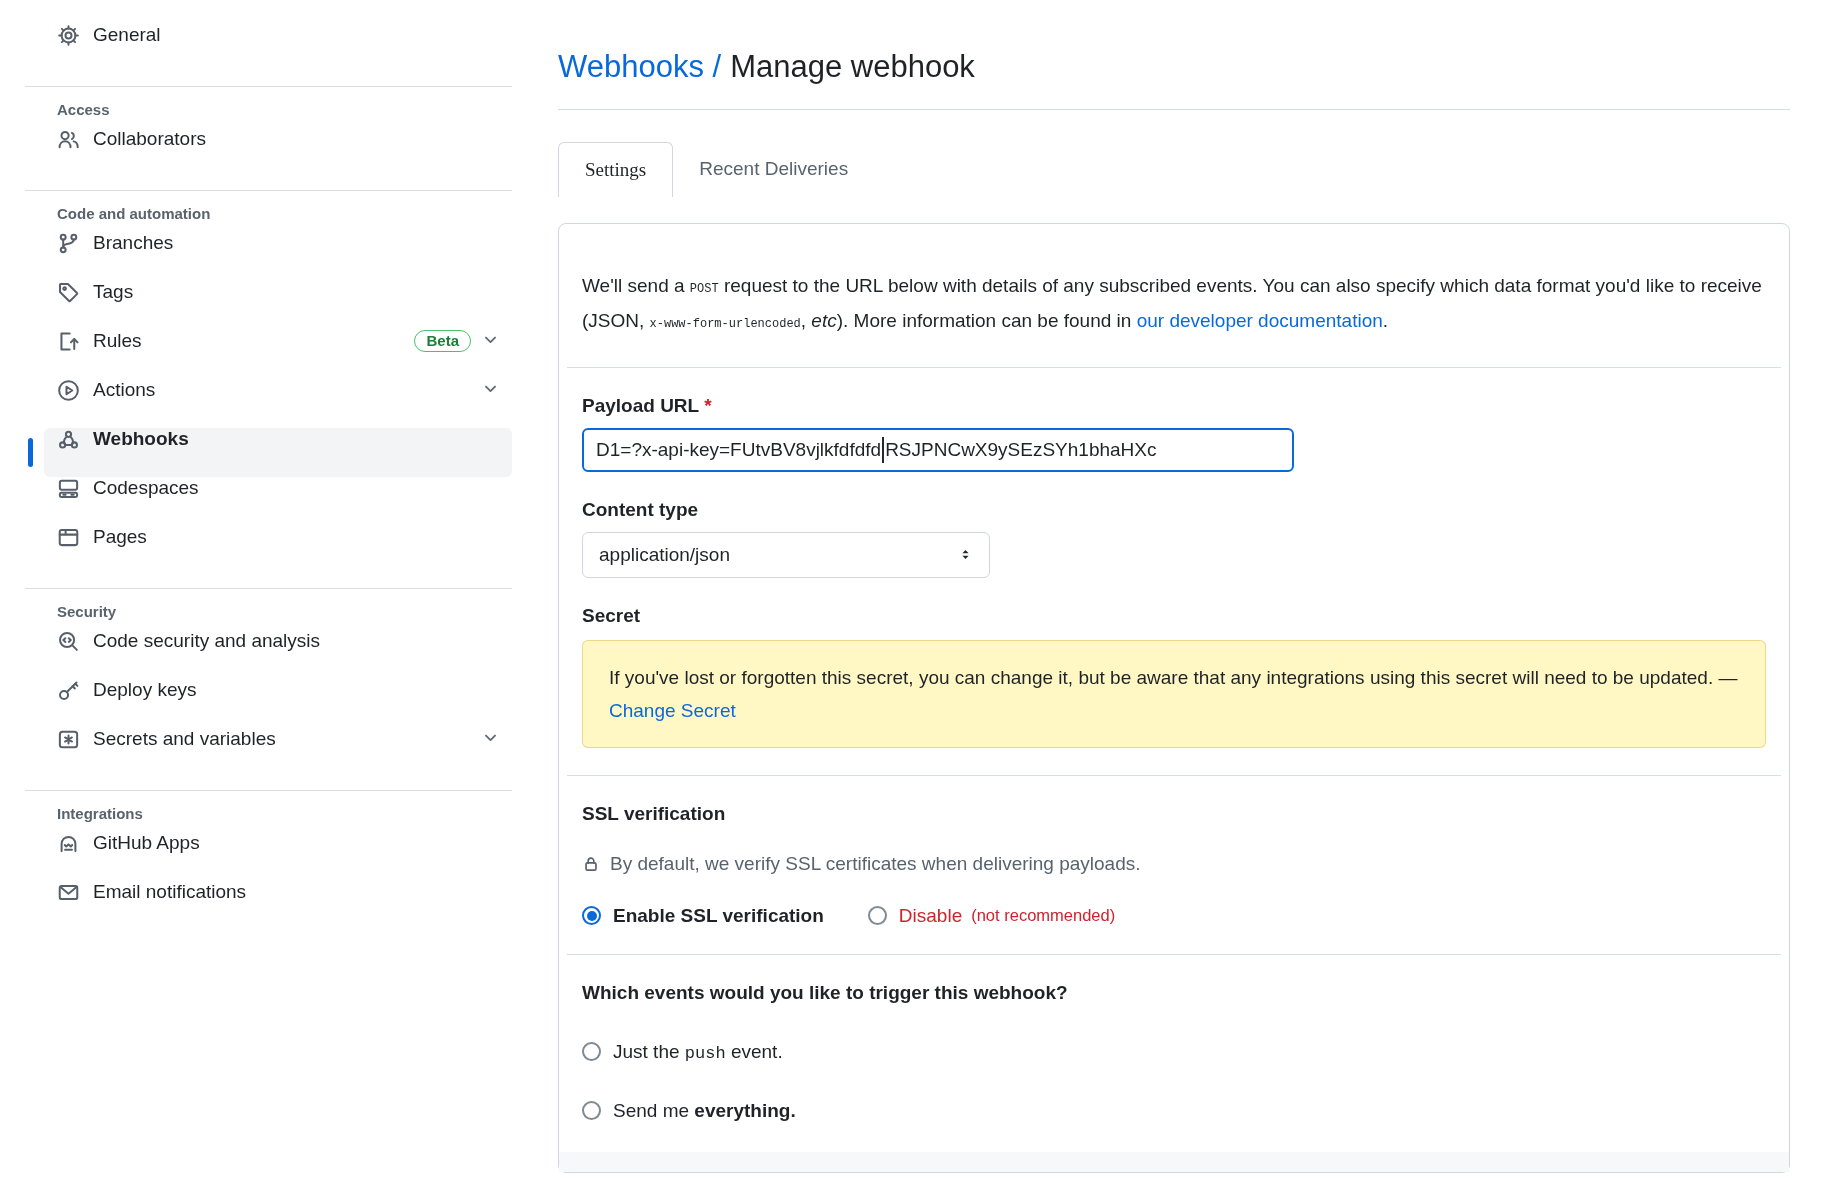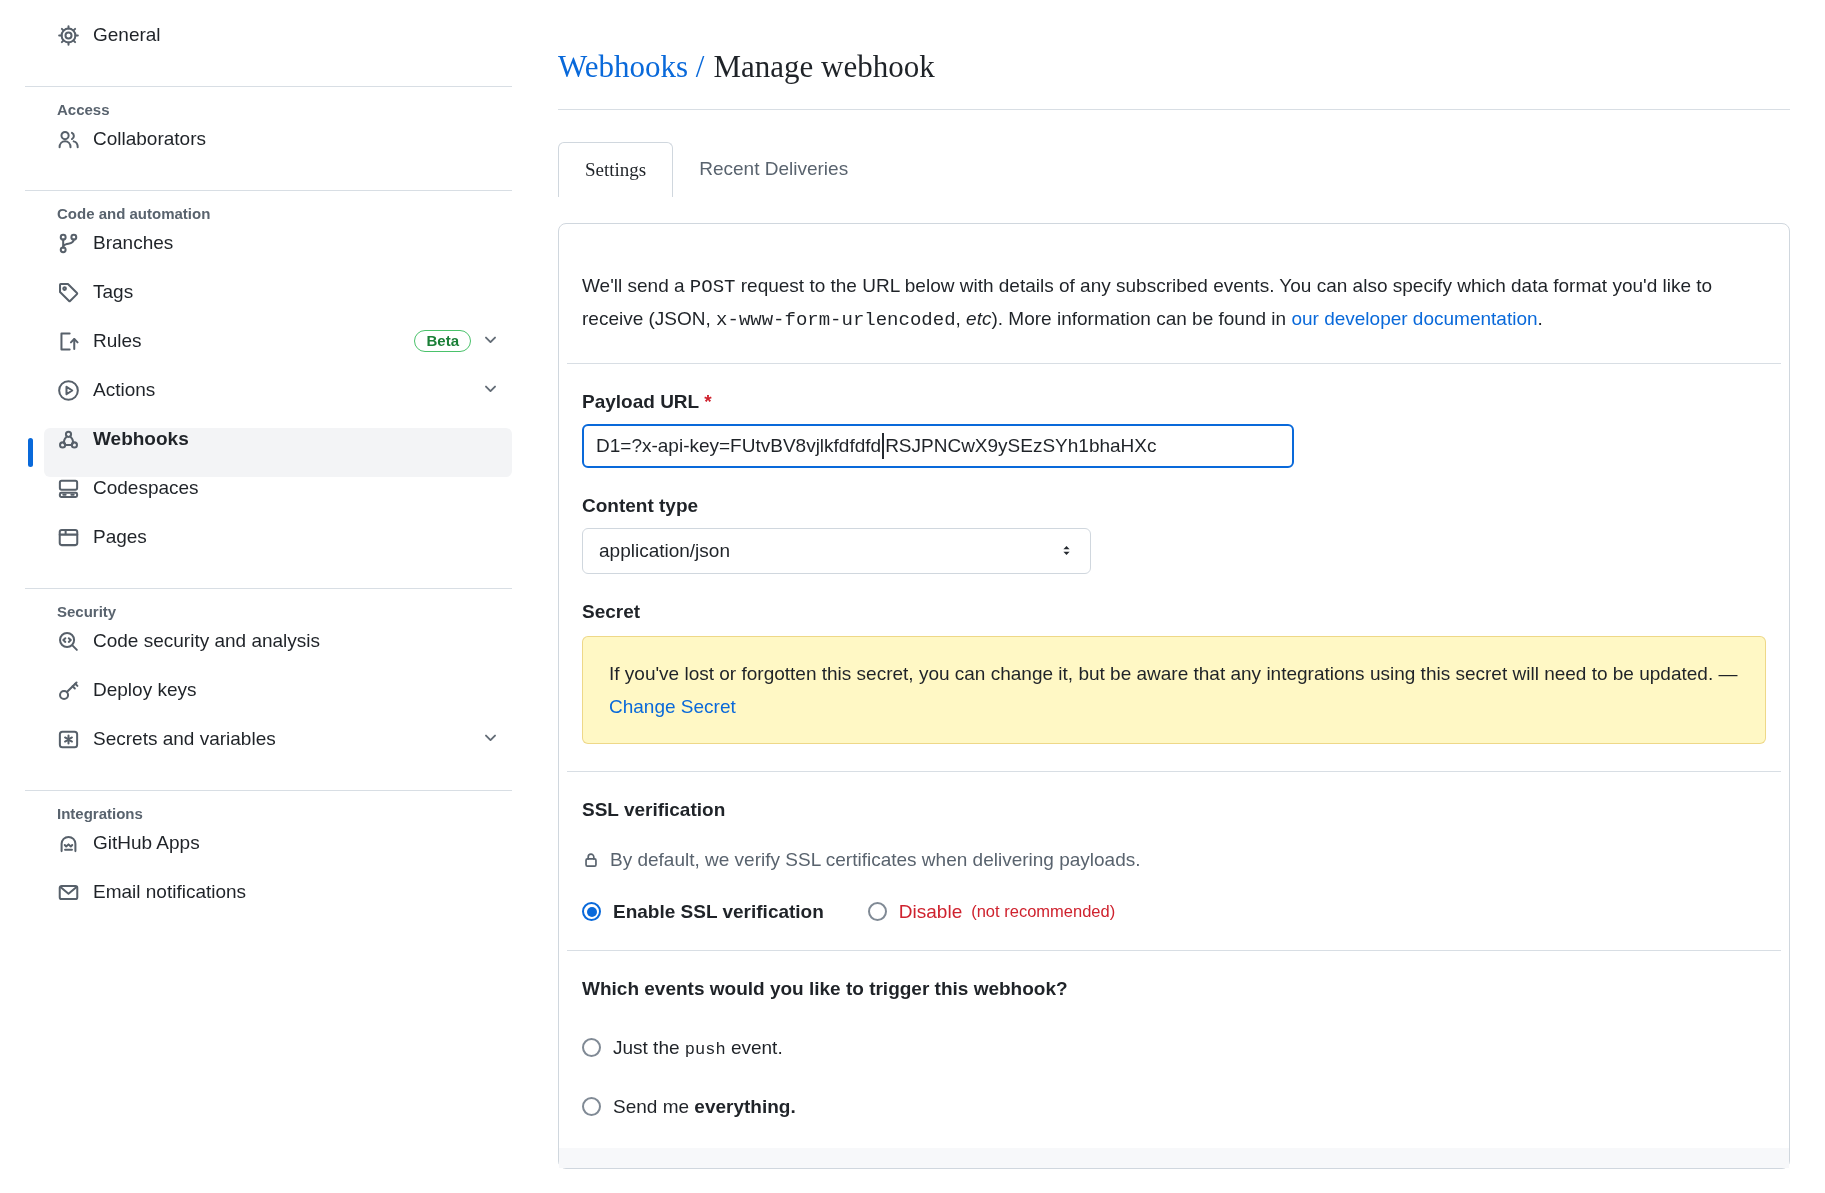--- a/index.html
+++ b/index.html
@@ -3,21 +3,21 @@
 <meta charset="utf-8">
 <style>
   * { box-sizing: border-box; }
   html,body { margin:0; padding:0; }
   body {
     width:1825px; height:1193px; overflow:hidden;
     background:#ffffff; color:#1f2328;
     font-family:"Liberation Sans","DejaVu Sans",sans-serif;
     font-size:19px; display:flex;
   }
-  .mono { font-family:"Liberation Mono","DejaVu Sans Mono",monospace; font-size:19px; }
+  .mono { font-family:"Liberation Mono","DejaVu Sans Mono",monospace; font-size:12px; }
   a { color:#0969da; text-decoration:none; cursor:pointer; }
 
   
   .sidebar { width:512px; flex:none; padding:24px 0 0 25px; }
   .side-item {
     display:flex; align-items:flex-start; height:49px; margin-left:19px;
     padding:0 12px 0 13px; border-radius:6px; position:relative; cursor:pointer;
   }
   .side-item .sicon { width:23px; height:23px; flex:none; stroke:#57606a; fill:none;
     stroke-width:1.4; stroke-linecap:round; stroke-linejoin:round; }
@@ -32,21 +32,21 @@
   .side-divider { border-top:1px solid #d8dee4; margin:13px 0; }
   .beta {
     color:#1a7f37; border:1px solid #4ac26b; border-radius:12px;
     font-size:15px; font-weight:600; padding:1px 11px 2px; margin-right:10px;
   }
   .chev { width:19px; height:19px; stroke:#636c76; fill:none; stroke-width:1.6;
     stroke-linecap:round; stroke-linejoin:round; flex:none; }
 
   
   .main { width:1232px; flex:none; margin-left:46px; padding-top:26px; }
-  .page-title { font-size:31px; font-weight:400; line-height:40px;font-family:Liberation Serif, serif; }
+  .page-title { font-size:31px; font-weight:400; line-height:40px; }
   .page-title .crumb { color:#0969da; }
   .page-title .current { color:#1f2328; margin-left:9px; }
   .header-rule { border-bottom:1px solid #d8dee4; margin-top:22px; }
 
   .tabs { display:flex; margin-top:32px; }
   .tab { padding:16px 26px; border-radius:6px 6px 0 0; color:#59636e; cursor:pointer; }
   .tab.active {
     color:#1f2328; background:#fff;
     border:1px solid #d0d7de; border-bottom:none;font-family:Liberation Serif, serif;
   }
@@ -63,21 +63,21 @@
   .required { color:#cf222e; margin-left:5px; font-weight:700; }
 
   .url-input {
     width:712px; height:44px; border:2px solid #0969da; border-radius:6px;
     display:flex; align-items:center; padding:0 12px; background:#fff;
     white-space:nowrap; overflow:hidden; cursor:text;
   }
   .caret { width:0; height:26px; border-left:2px solid #24292f; margin:0 1px; flex:none; }
 
   .select {
-    width:509px; height:46px; border:1px solid #d0d7de; border-radius:6px;
+    width:408px; height:46px; border:1px solid #d0d7de; border-radius:6px;
     display:flex; align-items:center; justify-content:space-between;
     padding:0 16px; background:#fff; cursor:pointer;
   }
   .select svg { width:15px; height:15px; fill:#24292f; flex:none; }
 
   .flash-warn {
     margin-top:13px; background:#fff8c5; border:1px solid rgba(212,167,44,0.4);
     border-radius:6px; padding:20px 26px; line-height:33px; max-width:1184px;
   }
 

